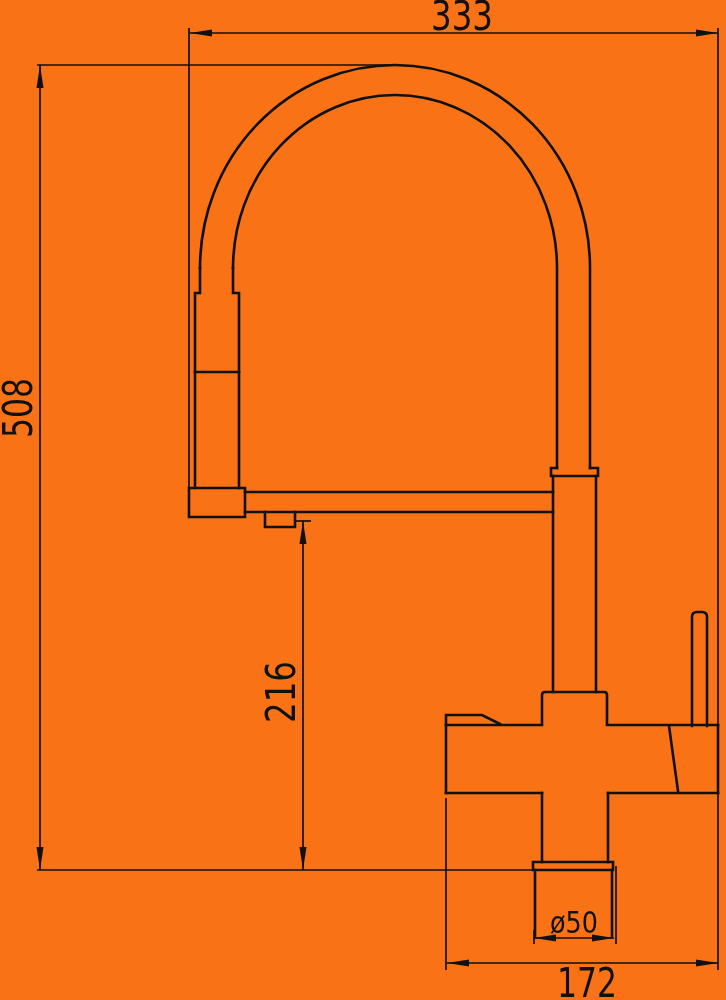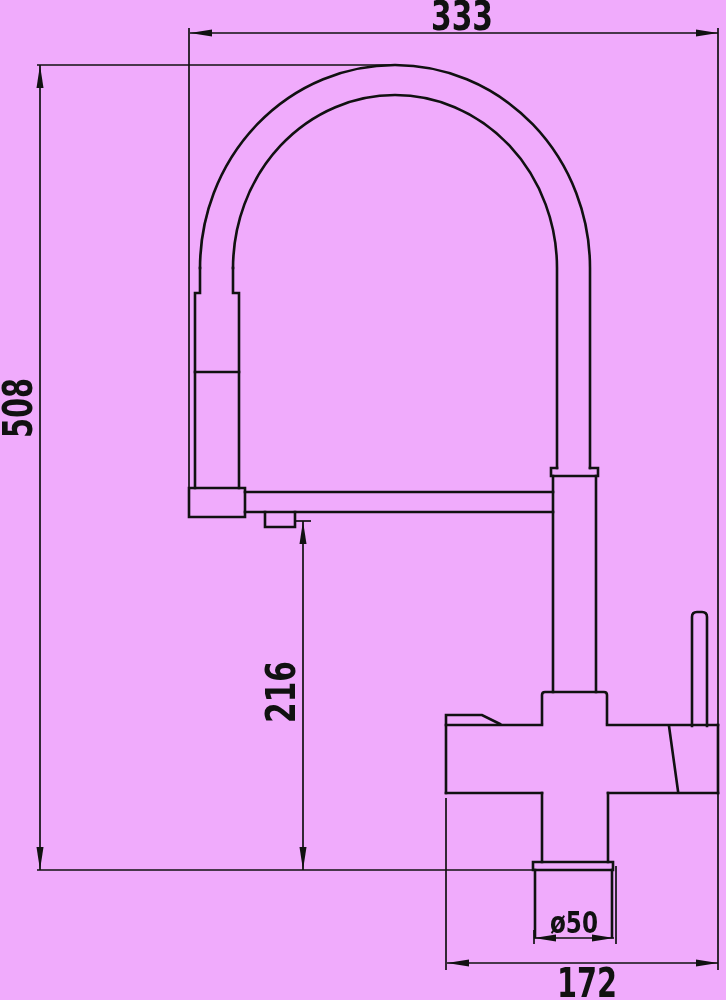--- a/index.html
+++ b/index.html
@@ -1,19 +1,18 @@
 <!DOCTYPE html>
 <html><head>
 <meta charset="utf-8">
 <style>
   html,body{margin:0;padding:0;background:#fff;}
   .stage{
-    width:726px;height:1000px;position:relative;background:#f0abfc;overflow:hidden;
+    width:726px;height:1000px;position:relative;background:#f97316;overflow:hidden;
     font-family:"DejaVu Sans",sans-serif;
-    font-weight:bold;
   }
   svg{display:block}
   .part{fill:none;stroke:#111;stroke-width:2.6;stroke-linecap:square;stroke-linejoin:miter;}
   .dim{fill:none;stroke:#111;stroke-width:1.7;stroke-linecap:butt;}
   .arrow{fill:#111;stroke:none;}
   .dimtext{fill:#111;font-family:"DejaVu Sans",sans-serif;font-size:40px;}
   .dimtext.small{font-size:31px;}
 </style>
 </head>
 <body>

